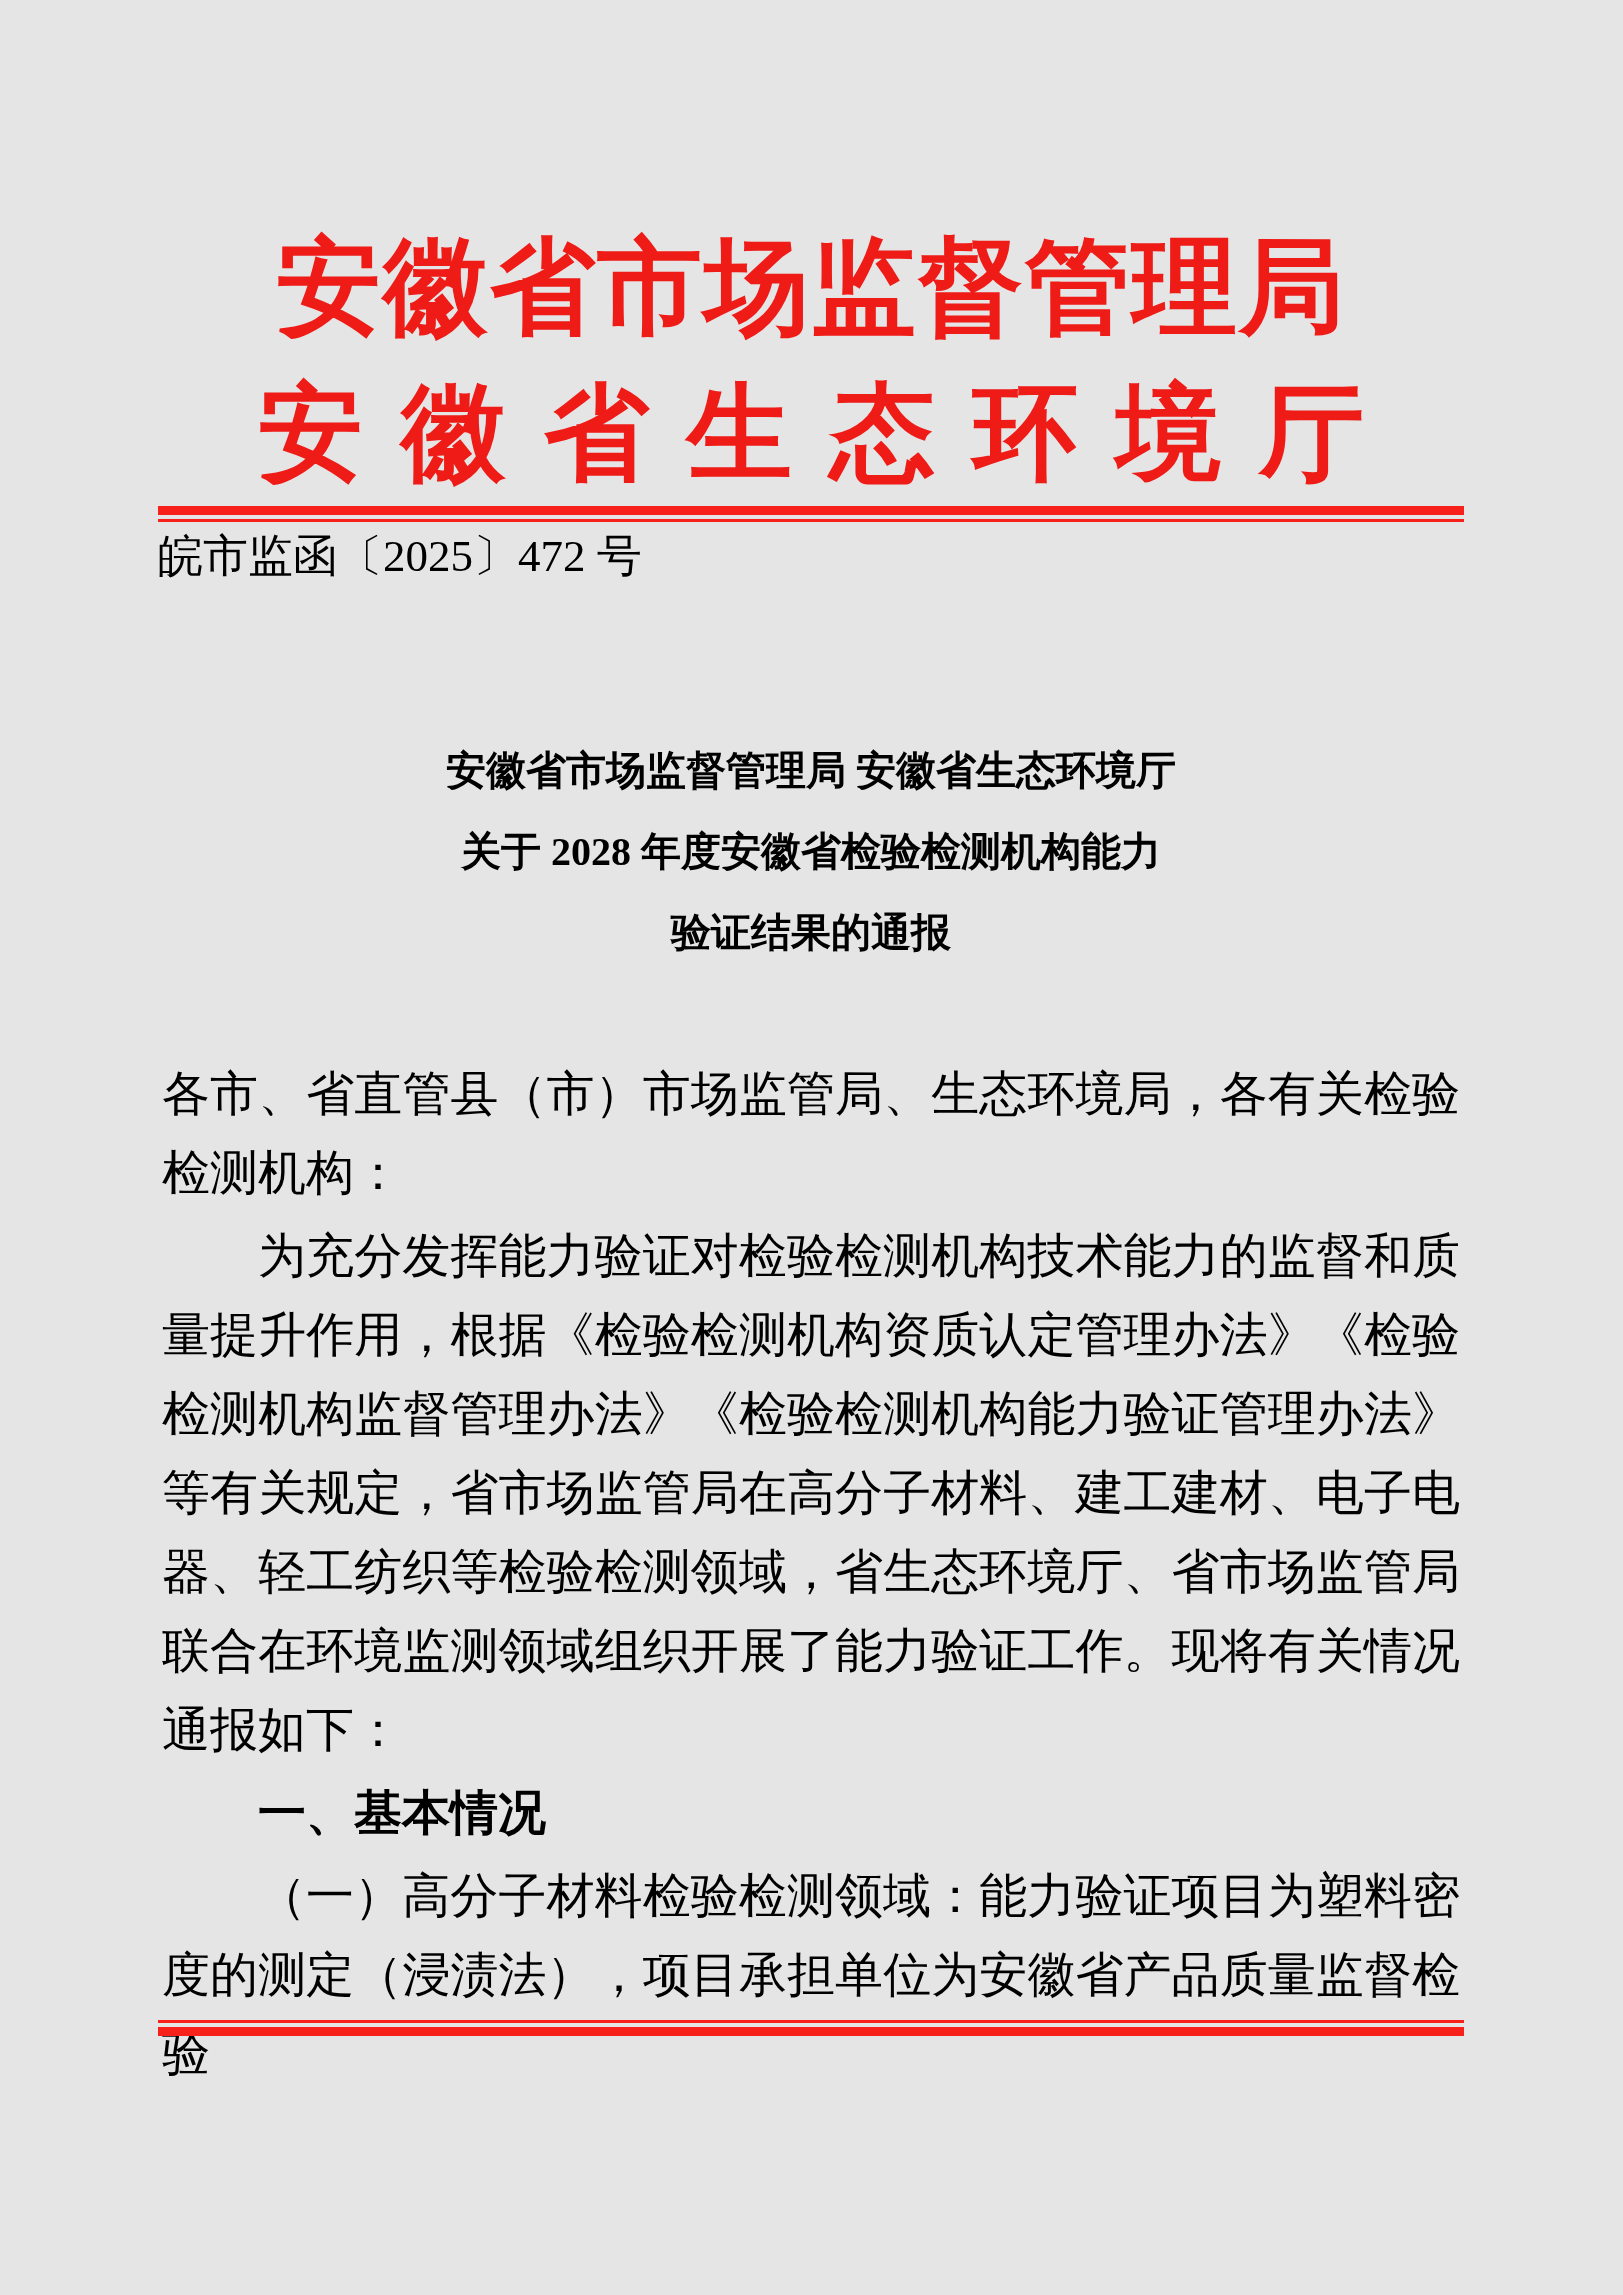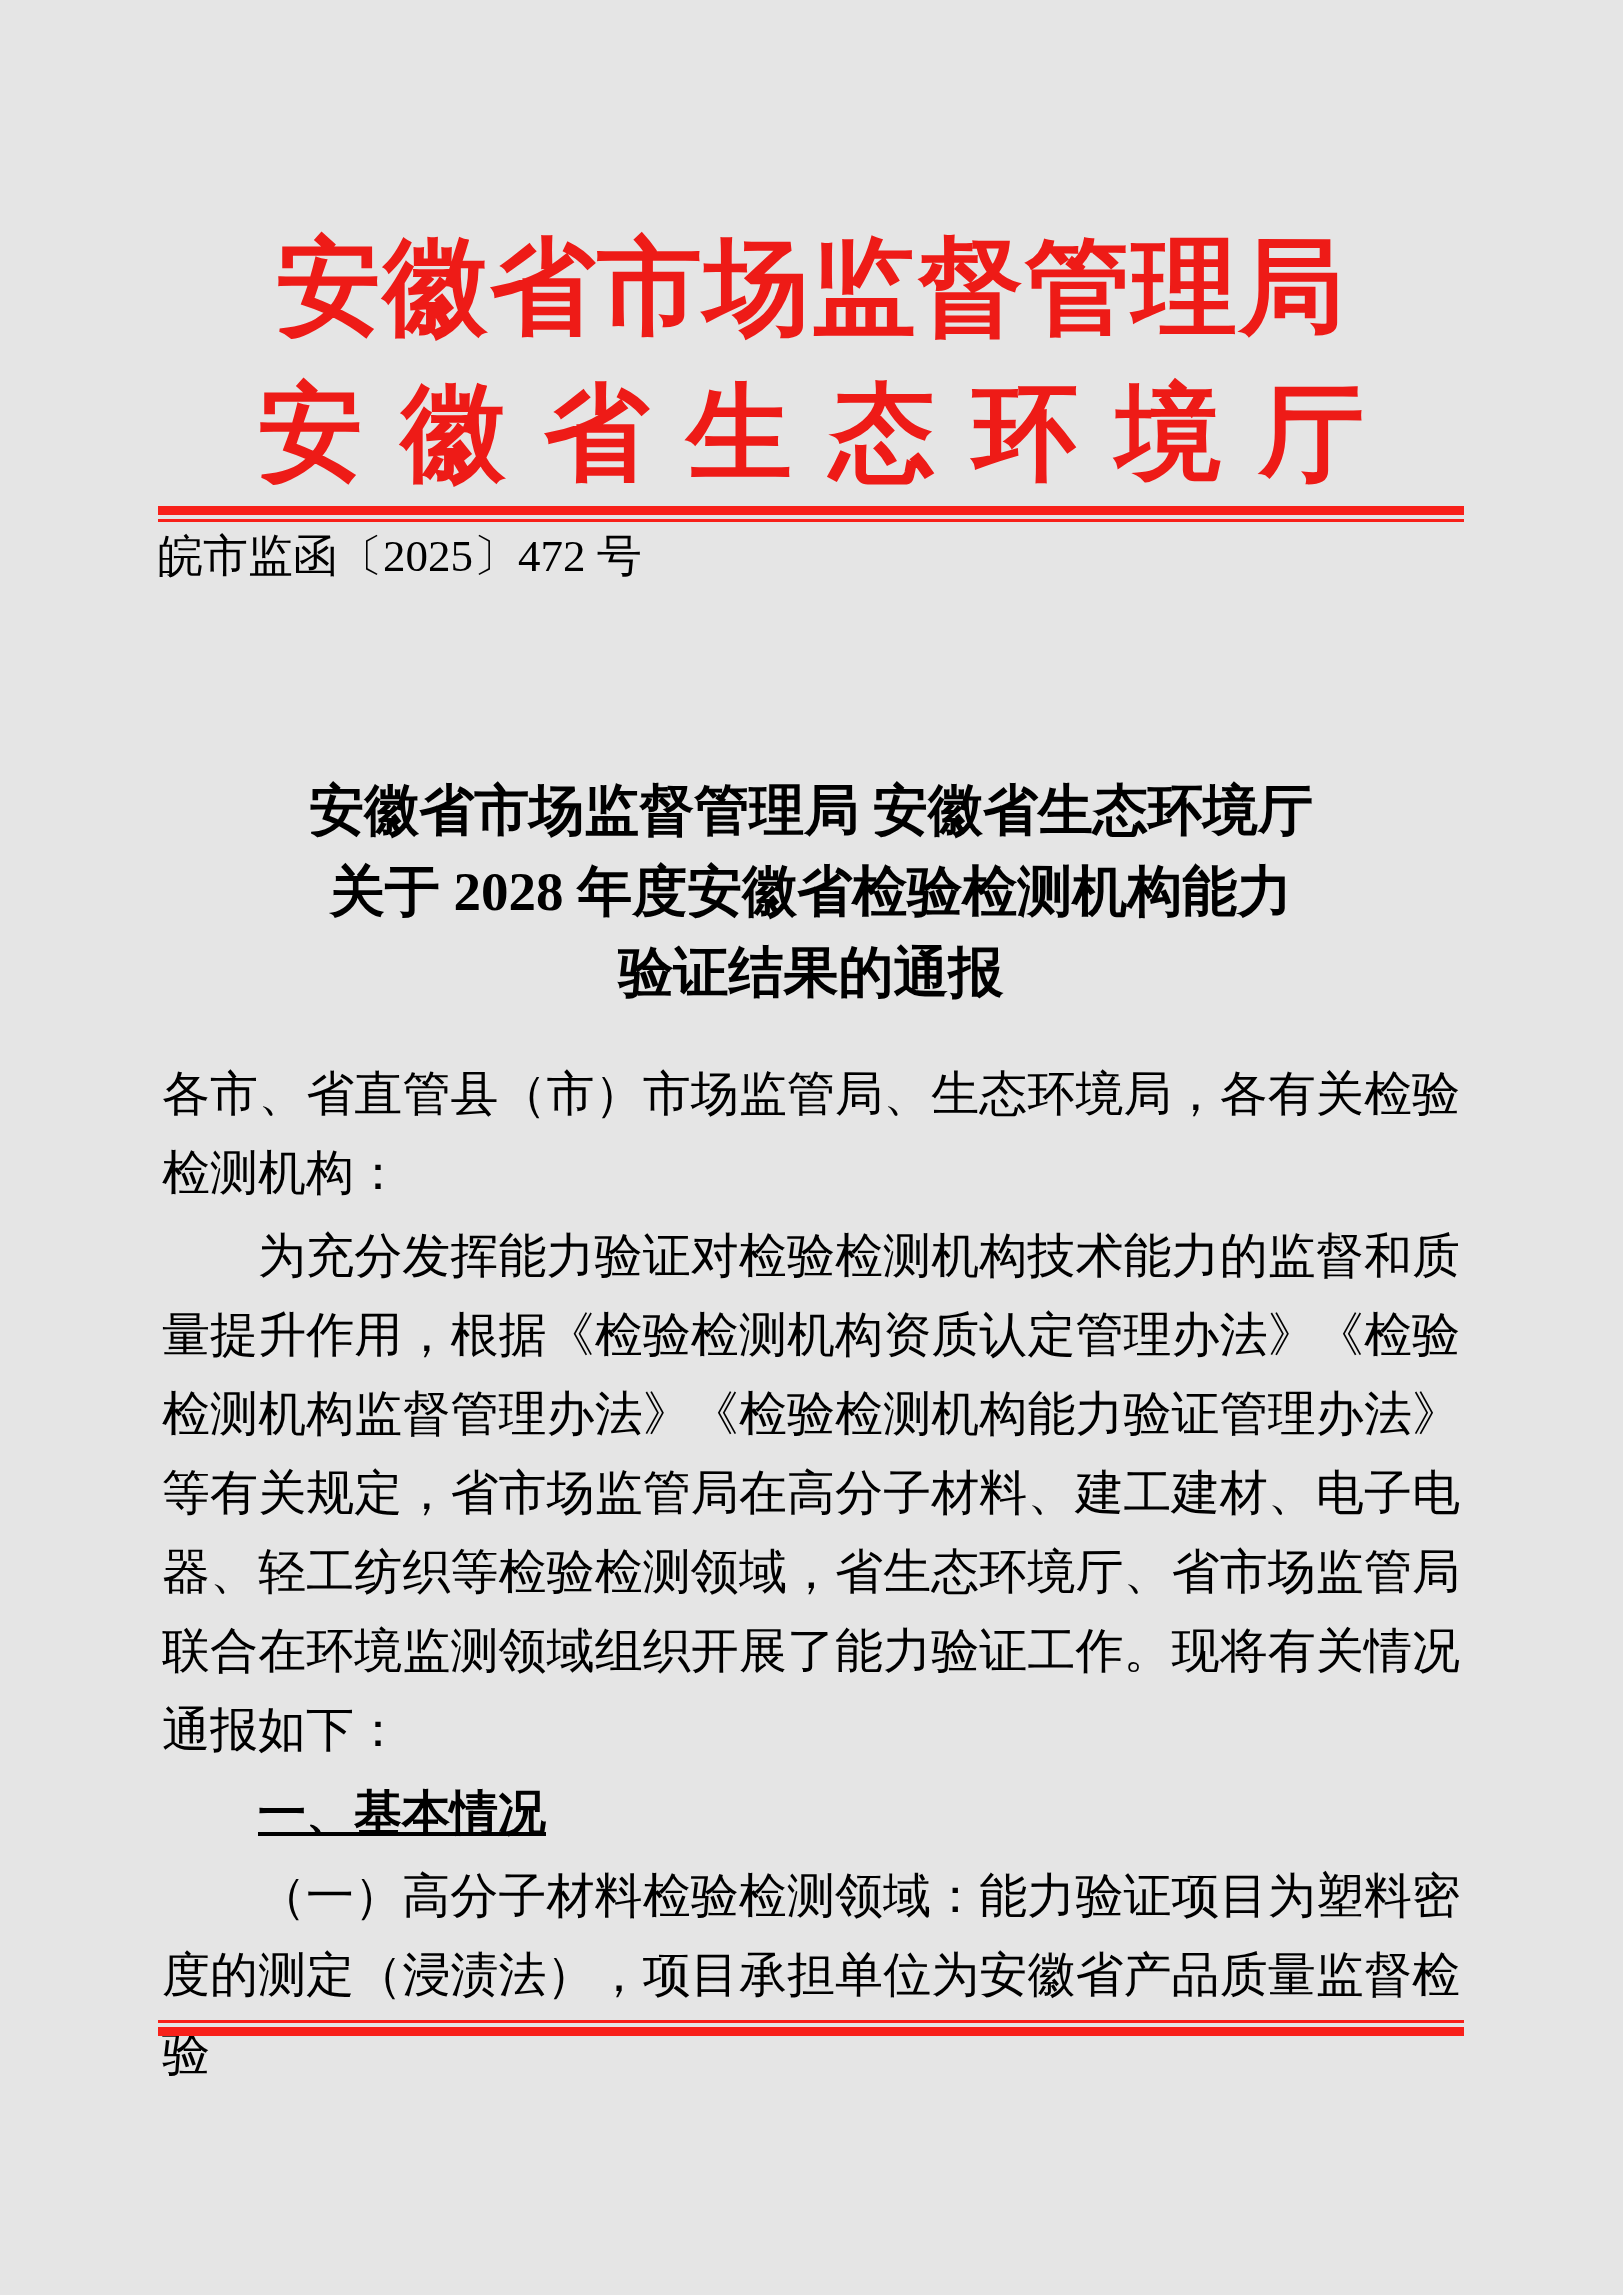--- a/index.html
+++ b/index.html
@@ -60,23 +60,23 @@
     line-height: 56px;
     color: #000000;
     text-align: left;
     padding-right: 46px;
     box-sizing: border-box;
     white-space: nowrap;
   }
 
   
   .doc-title {
-    top: 770px;
+    top: 730px;
     text-align: center;
-    font-size: 55px;
+    font-size: 40px;
     line-height: 81px;
     font-weight: bold;
     color: #000000;
     font-family: "Liberation Serif", serif;
   }
 
   
   .doc-body {
     top: 1050px;
     font-size: 48px;
@@ -88,21 +88,20 @@
   .doc-body p {
     margin: 4px;
     padding: 0;
   }
   .indent-2 { text-indent: 2em; }
   .section-heading {
     font-weight: bold;
     font-family: "Liberation Sans", sans-serif;
     text-indent: 2em;
     margin: 0;
-    text-decoration: underline;
   }
 </style>
 </head>
 <body>
 
 <div class="page">
 
   <div class="content-col agency-header">
     <div class="agency-line-1">安徽省市场监督管理局</div>
     <div class="agency-line-2">安徽省生态环境厅</div>

